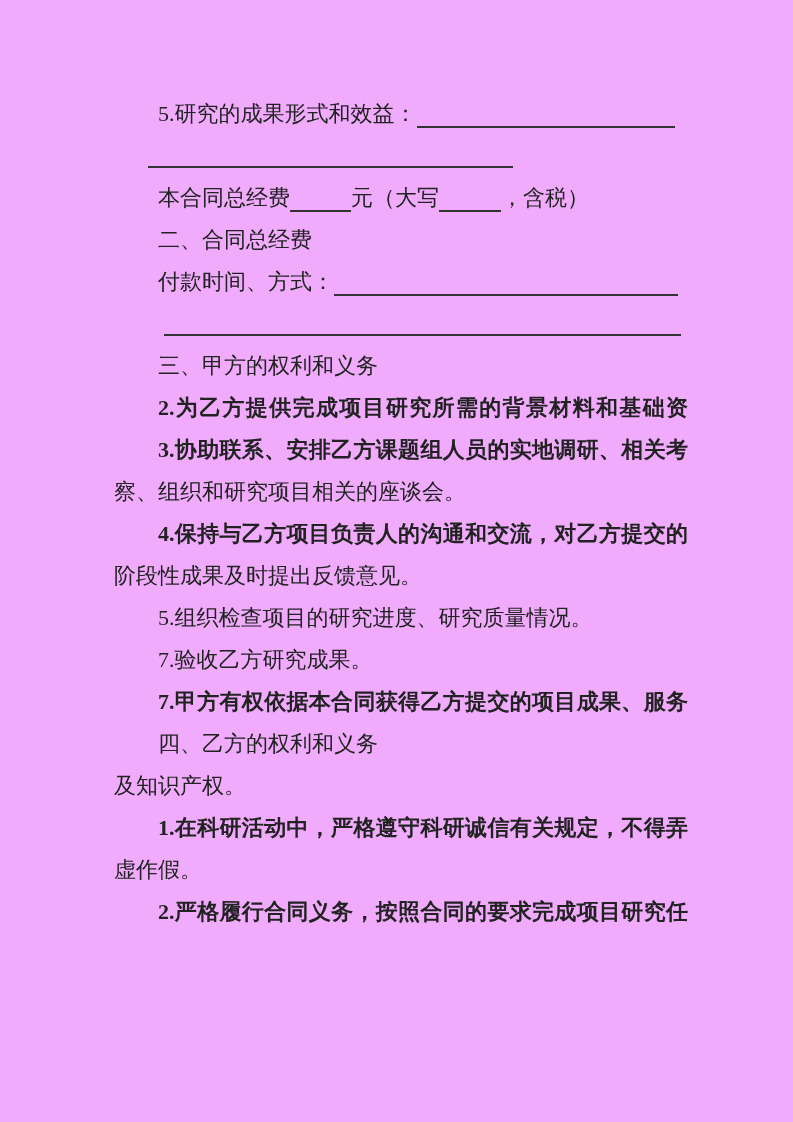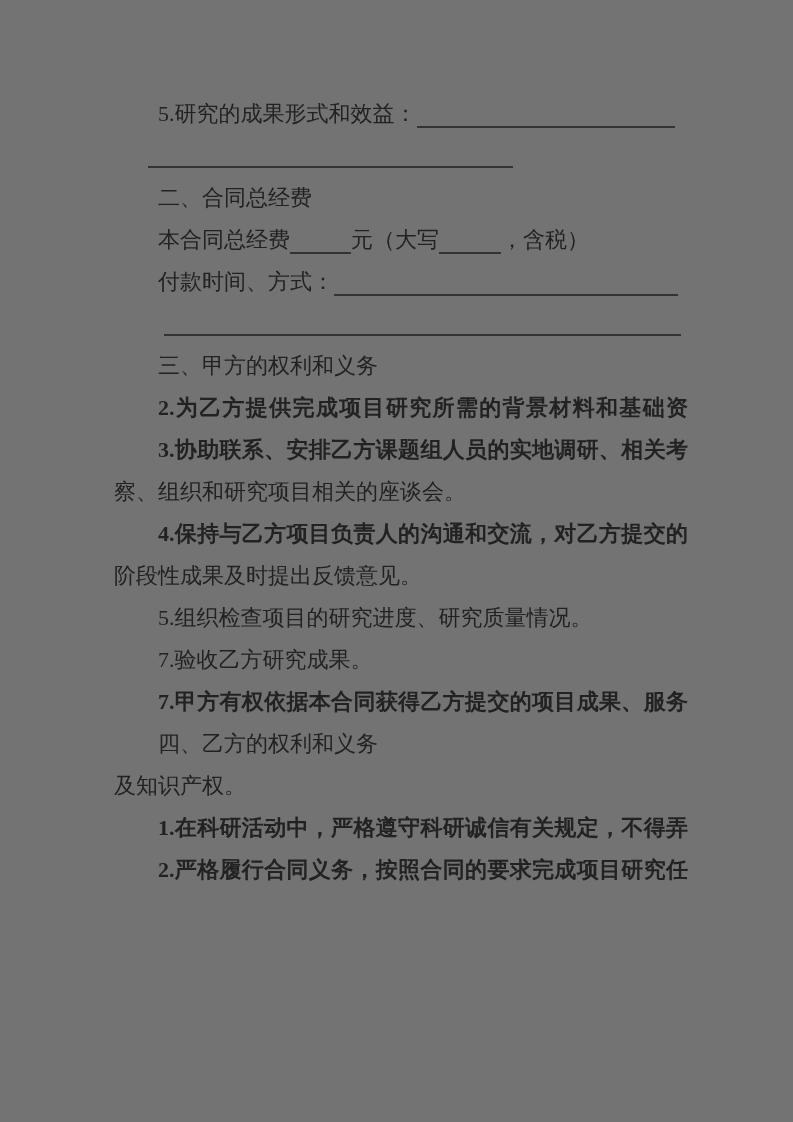--- a/index.html
+++ b/index.html
@@ -7,21 +7,21 @@
     width: 793px;
     height: 1122px;
     background: #ffffff;
     font-family: "Liberation Serif", "DejaVu Serif", serif;
     overflow: hidden;
   }
   .page {
     position: relative;
     width: 793px;
     height: 1122px;
-    background: #737373;
+    background: #f0abfc;
   }
   .doc-body {
     position: absolute;
     left: 114px;
     top: 93px;
     width: 574px;
     font-size: 22px;
     line-height: 42px;
     color: #222222;
     letter-spacing: 0;
@@ -50,31 +50,32 @@
     vertical-align: top;
   }
 </style>
 </head>
 <body>
 
 <div class="page">
   <div class="doc-body" id="doc-body">
       <div class="row indent"><span>5.研究的成果形式和效益：</span><span class="blank" style="width: 258px;"></span></div>
       <div class="row"><span class="rule-line" style="margin-left: 34px; width: 365px;"></span></div>
+      <div class="row indent"><span>本合同总经费</span><span class="blank" style="width: 61px;"></span><span>元（大写</span><span class="blank" style="width: 62px;"></span><span>，含税）</span></div>
       <div class="row indent">二、合同总经费</div>
-      <div class="row indent"><span>本合同总经费</span><span class="blank" style="width: 61px;"></span><span>元（大写</span><span class="blank" style="width: 62px;"></span><span>，含税）</span></div>
       <div class="row indent"><span>付款时间、方式：</span><span class="blank" style="width: 344px;"></span></div>
       <div class="row"><span class="rule-line" style="margin-left: 50px; width: 517px;"></span></div>
       <div class="row indent">三、甲方的权利和义务</div>
       <div class="row indent justify">2.为乙方提供完成项目研究所需的背景材料和基础资</div>
       <div class="row indent justify">3.协助联系、安排乙方课题组人员的实地调研、相关考</div>
       <div class="row">察、组织和研究项目相关的座谈会。</div>
       <div class="row indent justify">4.保持与乙方项目负责人的沟通和交流，对乙方提交的</div>
       <div class="row">阶段性成果及时提出反馈意见。</div>
       <div class="row indent">5.组织检查项目的研究进度、研究质量情况。</div>
       <div class="row indent">7.验收乙方研究成果。</div>
       <div class="row indent justify">7.甲方有权依据本合同获得乙方提交的项目成果、服务</div>
       <div class="row indent">四、乙方的权利和义务</div>
       <div class="row">及知识产权。</div>
       <div class="row indent justify">1.在科研活动中，严格遵守科研诚信有关规定，不得弄</div>
+      <div class="row">虚作假。</div>
       <div class="row indent justify">2.严格履行合同义务，按照合同的要求完成项目研究任</div>
     </div>
 </div>
 
 </body></html>

